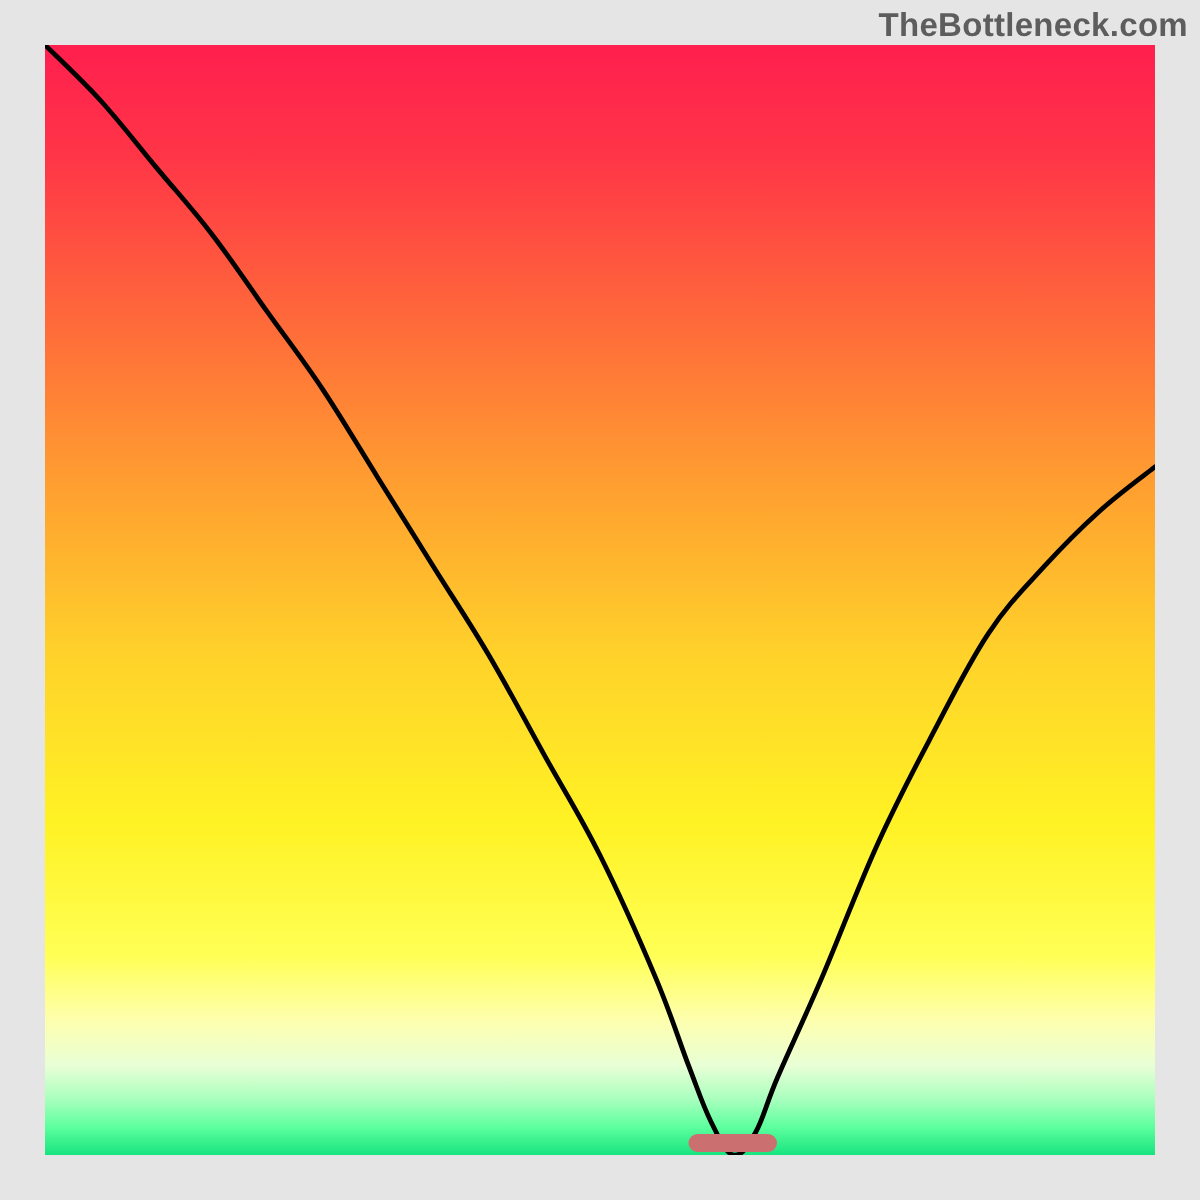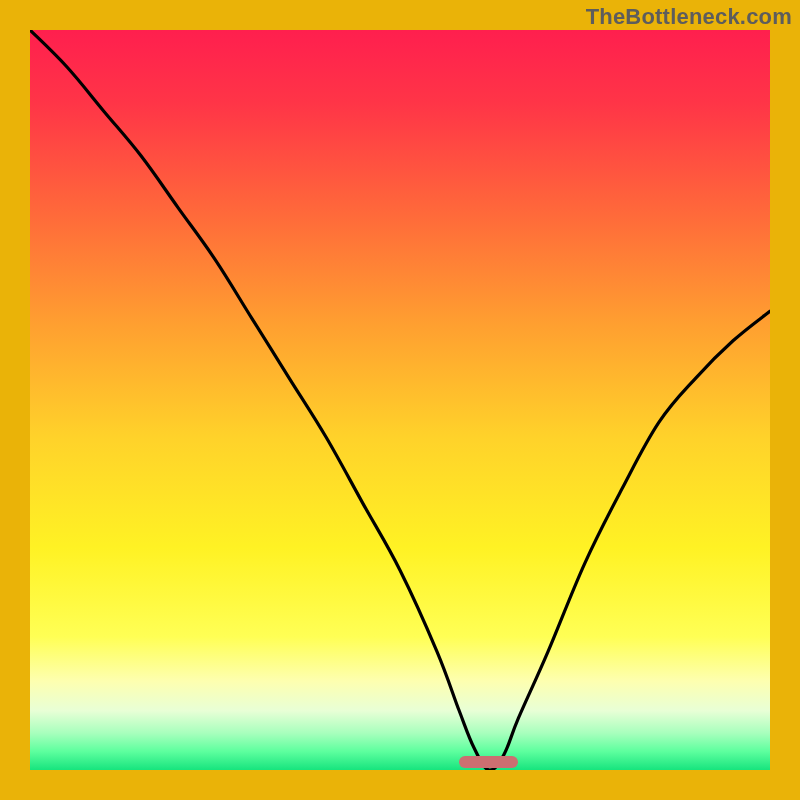--- a/index.html
+++ b/index.html
@@ -7,21 +7,21 @@
     padding: 0;
     width: 800px;
     height: 800px;
     background: #000;
     overflow: hidden;
   }
   .frame {
     position: relative;
     width: 800px;
     height: 800px;
-    background: #eab308;
+    background: #e5e5e5;
   }
   .plot-area {
     position: absolute;
     left: 30px;
     top: 30px;
     width: 740px;
     height: 740px;
   }
   .gradient-bg {
     position: absolute;

